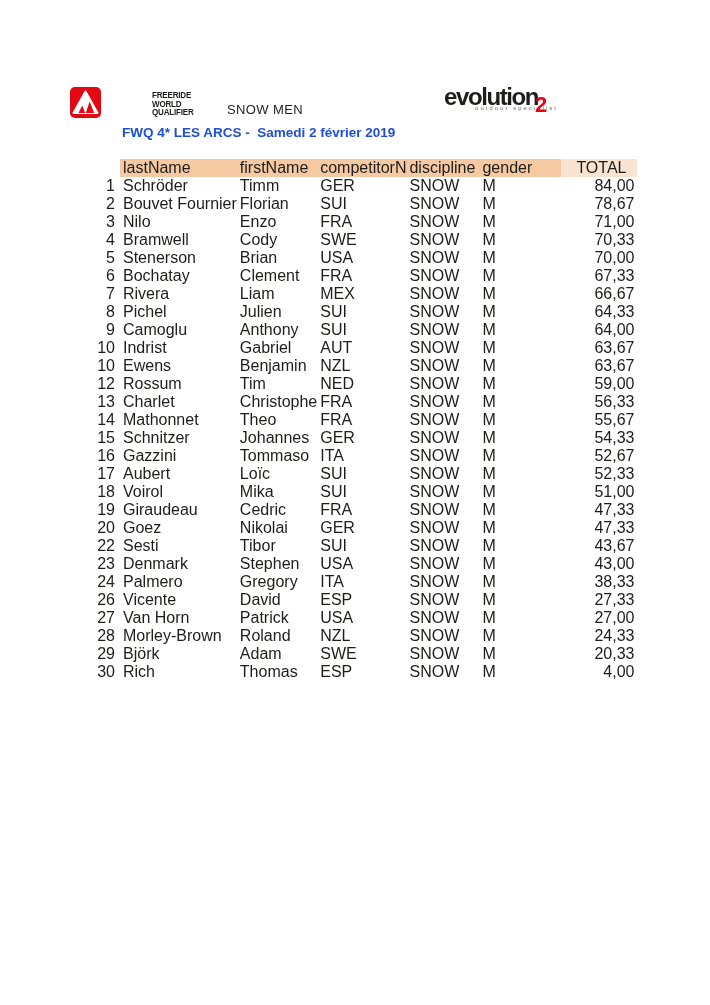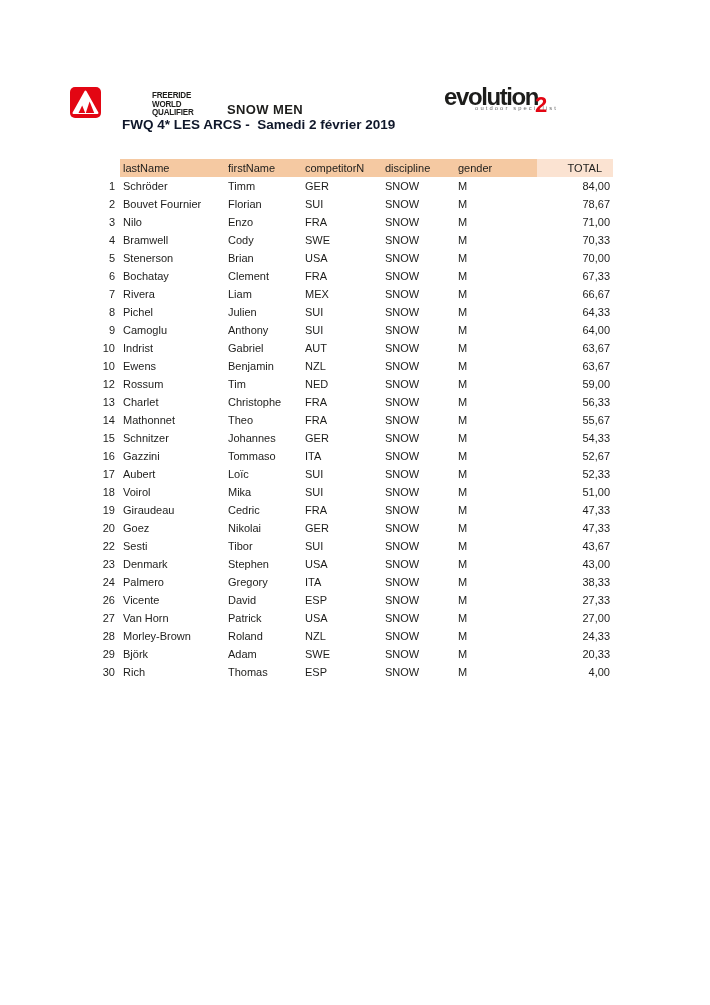--- a/index.html
+++ b/index.html
@@ -21,25 +21,25 @@
   .fwq-text {
     margin-left:3px; padding-top:4px;
     font-weight:bold; font-size:8.4px; line-height:8.6px;
     letter-spacing:-0.2px; color:#1d1d1b;
     transform:scaleX(0.96); transform-origin:left top;
   }
 
   
   .title-event {
     position:absolute; left:227px; top:102px;
-    font-size:13px; letter-spacing:0.4px; color:#1d1d1b;font-weight:bold;
+    font-size:13px; letter-spacing:0.4px; color:#1d1d1b;
   }
   .title-date {
-    position:absolute; left:122px; top:117px;
-    font-size:13.5px; font-weight:bold; color:#0f172a;
+    position:absolute; left:122px; top:125px;
+    font-size:13.5px; font-weight:bold; color:#1d4ed8;
     white-space:pre;
   }
 
   
   .evo-logo { position:absolute; left:444px; top:85px; width:140px; }
   .evo-row { display:flex; align-items:flex-start; line-height:1; }
   .evo-name {
     font-weight:800; font-size:24px; letter-spacing:-1.4px;
     color:#1d1d1b;
   }
@@ -50,21 +50,21 @@
   .evo-tagline {
     font-size:5.8px; letter-spacing:2.1px; color:#6a6a6a;
     text-align:right; margin-top:-4px; padding-right:26px;
     white-space:nowrap;
   }
 
   
   table.results {
     position:absolute; left:96px; top:159px;
     border-collapse:collapse; table-layout:fixed;
-    font-size:11px; color:#1d1d1b;
+    font-size:16px; color:#1d1d1b;
   }
   table.results th, table.results td {
     height:18px; padding:0 0 0 3px;
     font-weight:normal; text-align:left;
     vertical-align:middle; white-space:nowrap; overflow:hidden;
   }
   table.results th { background:#f5c9a2; }
   table.results th.h-rank { background:transparent; }
   table.results th.h-total { background:#fbe3d2; text-align:right; padding:0 11px 0 0; }
   table.results td.col-rank { text-align:right; padding:0 5px 0 0; }

